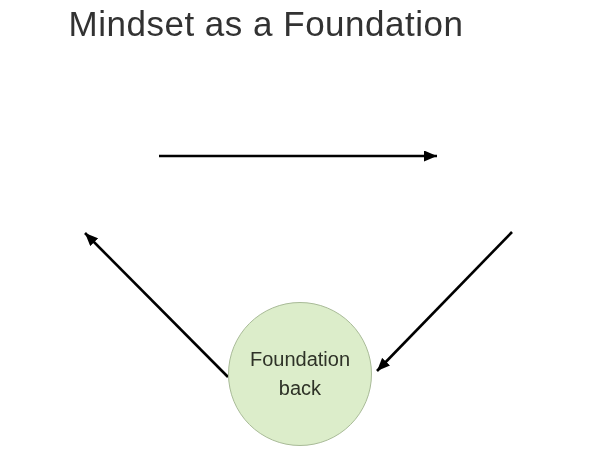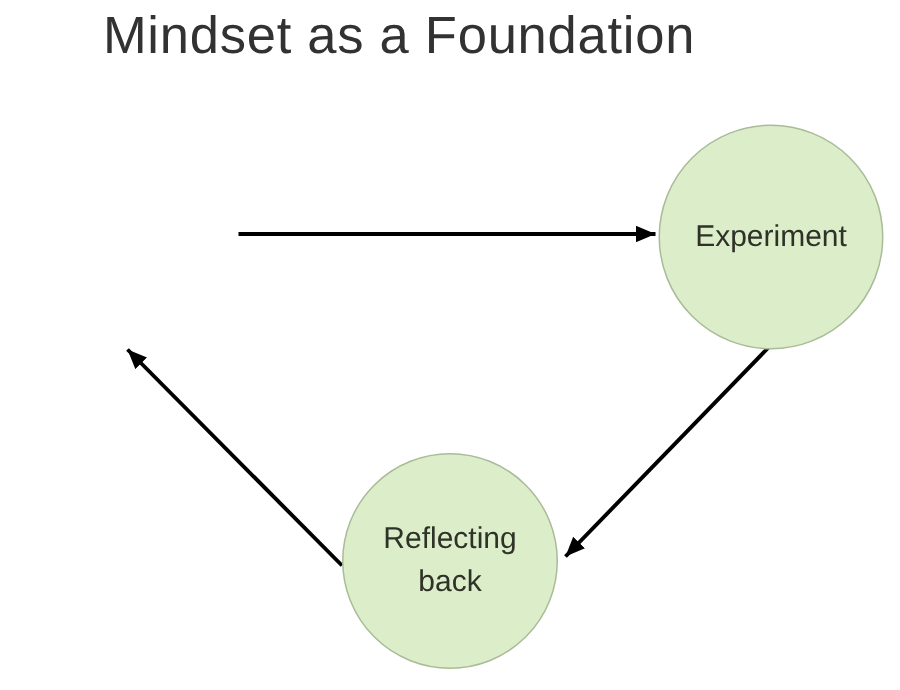--- a/index.html
+++ b/index.html
@@ -67,22 +67,19 @@
       <marker id="arrowhead" markerUnits="userSpaceOnUse" markerWidth="13" markerHeight="11" viewBox="0 0 13 11" refX="13" refY="5.5" orient="auto">
         <path d="M0,0 L13,5.5 L0,11 Z" fill="#000000"></path>
       </marker>
     </defs>
     <line x1="159" y1="156" x2="437" y2="156" stroke="#000000" stroke-width="2.6" marker-end="url(#arrowhead)"></line>
     <line x1="512" y1="232" x2="377" y2="371" stroke="#000000" stroke-width="2.6" marker-end="url(#arrowhead)"></line>
     <line x1="228" y1="377" x2="85" y2="233" stroke="#000000" stroke-width="2.6" marker-end="url(#arrowhead)"></line>
   </svg>
 
 
-  <div class="node node-exp">
-    <span class="node-label">Experiment</span>
-  </div>
 
   <div class="node node-reflect">
-    <span class="node-label">Reflecting
+    <span class="node-label">Foundation
 back</span>
   </div>
 
 </div>
 
 </body></html>

